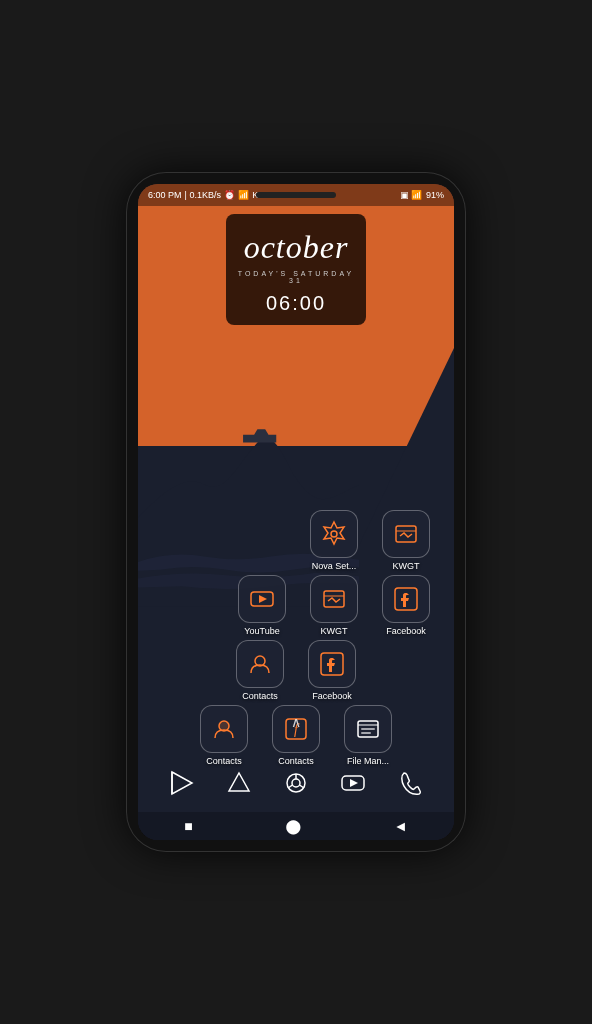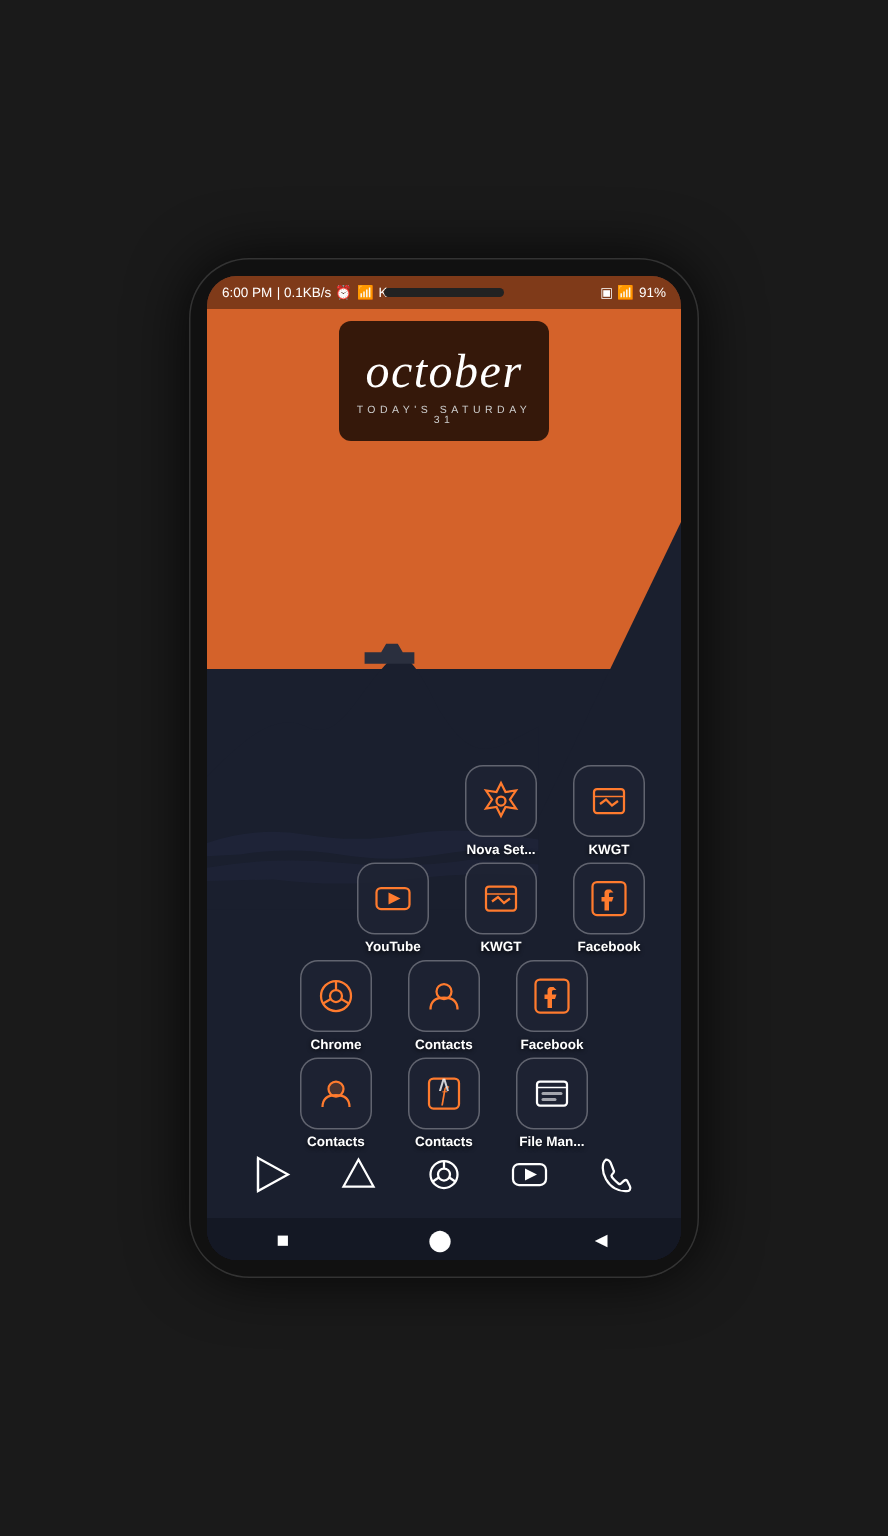--- a/index.html
+++ b/index.html
@@ -145,21 +145,20 @@
       border: 1.5px solid rgba(255,255,255,0.3);
       background: rgba(30,35,50,0.85);
       font-size: 22px;
     }
     .app-label {
       font-size: 9px;
       color: #fff;
       margin-top: 3px;
       text-shadow: 0 1px 3px rgba(0,0,0,0.8);
       text-align: center;
-      font-weight: bold;
     }
     
     .drawer-handle {
       position: absolute;
       bottom: 110px;
       left: 50%;
       transform: translateX(-50%);
       z-index: 10;
       color: #fff;
       font-size: 14px;
@@ -257,20 +256,21 @@
           <span>91</span>%
         </span>
       </div>
     </div>
 
     <div class="phone-notch"></div>
 
     <div class="widget-area">
       <div class="widget-month">october</div>
       <div class="widget-date-label">TODAY'S SATURDAY 31</div>
+      <div class="widget-time">06:00</div>
     </div>
 
     <div class="app-grid">
 
       <div class="app-row" style="justify-content:flex-end;margin-right:4px;">
         <div class="app-item">
           <div class="app-icon">
             <svg width="28" height="28" viewBox="0 0 28 28">
               <polygon points="14,2 17,8 24,7 20,13 24,19 17,18 14,24 11,18 4,19 8,13 4,7 11,8" fill="none" stroke="#ff7b2e" stroke-width="1.5"></polygon>
               <circle cx="14" cy="14" r="3" fill="none" stroke="#ff7b2e" stroke-width="1.5"></circle>
@@ -315,32 +315,20 @@
             <svg width="28" height="28" viewBox="0 0 28 28">
               <rect x="3" y="3" width="22" height="22" rx="3" fill="none" stroke="#ff7b2e" stroke-width="1.5"></rect>
               <path d="M15,8 L13,8 C12,8 11,9 11,10 L11,13 L9,13 L9,16 L11,16 L11,22 L14,22 L14,16 L16,16 L17,13 L14,13 L14,11 C14,10.5 14.5,10 15,10 L17,10 Z" fill="#ff7b2e"></path>
             </svg>
           </div>
           <div class="app-label">Facebook</div>
         </div>
       </div>
 
       <div class="app-row" style="justify-content:center;">
-        <div class="app-item">
-          <div class="app-icon">
-            <svg width="28" height="28" viewBox="0 0 28 28">
-              <circle cx="14" cy="14" r="10" fill="none" stroke="#ff7b2e" stroke-width="1.5"></circle>
-              <circle cx="14" cy="14" r="4" fill="none" stroke="#ff7b2e" stroke-width="1.5"></circle>
-              <line x1="14" y1="4" x2="14" y2="10" stroke="#ff7b2e" stroke-width="1.5"></line>
-              <line x1="22.6" y1="19" x2="17.5" y2="16" stroke="#ff7b2e" stroke-width="1.5"></line>
-              <line x1="5.4" y1="19" x2="10.5" y2="16" stroke="#ff7b2e" stroke-width="1.5"></line>
-            </svg>
-          </div>
-          <div class="app-label">Chrome</div>
-        </div>
         <div class="app-item">
           <div class="app-icon">
             <svg width="28" height="28" viewBox="0 0 28 28">
               <circle cx="14" cy="11" r="5" fill="none" stroke="#ff7b2e" stroke-width="1.5"></circle>
               <path d="M5,23 C5,18 8,15 14,15 C20,15 23,18 23,23" fill="none" stroke="#ff7b2e" stroke-width="1.5"></path>
             </svg>
           </div>
           <div class="app-label">Contacts</div>
         </div>
         <div class="app-item">

